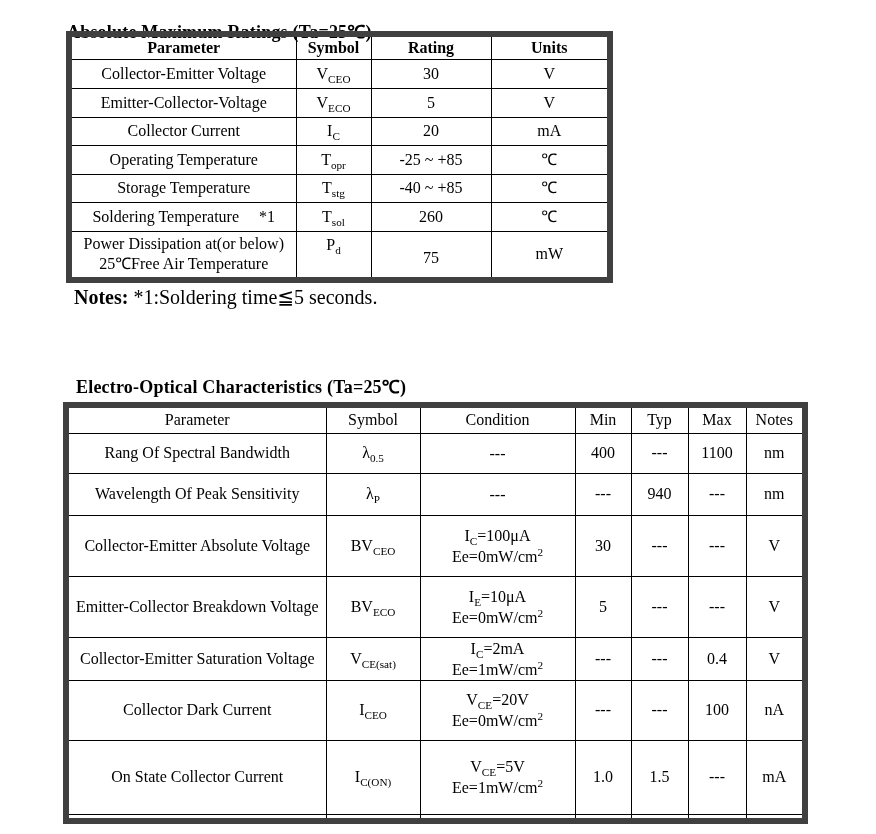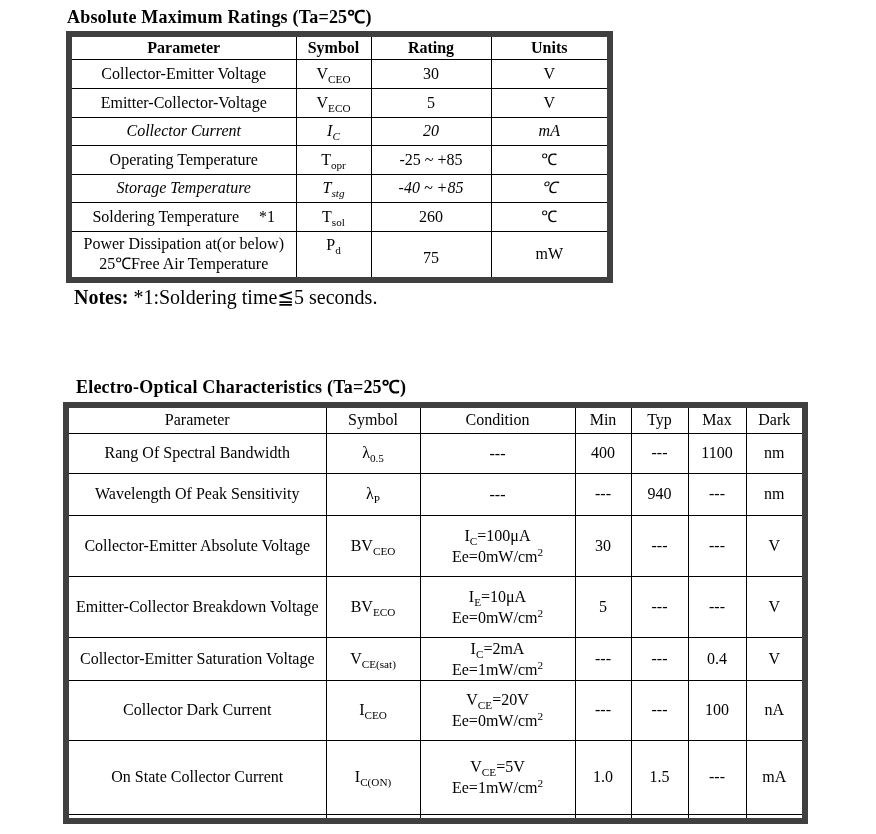--- a/index.html
+++ b/index.html
@@ -12,21 +12,21 @@
     overflow: hidden;
     font-family: "Liberation Serif", serif;
   }
   .sec-title {
     position: absolute;
     font-size: 18px;
     font-weight: bold;
     white-space: nowrap;
     letter-spacing: 0.2px;
   }
-  #title1 { left: 67px; top: 4px; }
+  #title1 { left: 67px; top: 19px; }
   #title2 { left: 76px; top: 374px; }
 
   table.ds {
     position: absolute;
     border-collapse: collapse;
     table-layout: fixed;
     border: 6px solid #404040;
   }
   #table1 { left: 66px; top: 31px; }
   #table2 { left: 63px; top: 402px; }
@@ -48,21 +48,21 @@
   td.cond { line-height: 21px; }
 
   .note-mark { margin-left: 20px; }
 
   sub { font-size: 70%; line-height: 0; }
   sup { font-size: 70%; line-height: 0; }
 
   
   #table1 tr.hdr  { height: 25px; }
   #table1 tr.r29  { height: 29px; }
-  #table1 tr.r28  { height: 28px; font-style: italic; }
+  #table1 tr.r28  { height: 28px; }
   #table1 tr.r55  { height: 49px; }
 
   
   #table2 tr.hdr  { height: 28px; }
   #table2 tr.r40  { height: 40px; }
   #table2 tr.r42  { height: 42px; }
   #table2 tr.r61  { height: 61px; }
   #table2 tr.r59  { height: 41px; }
   #table2 tr.r60  { height: 60px; }
   #table2 tr.r74  { height: 74px; }
@@ -164,21 +164,21 @@
         <col style="width:59px">
     </colgroup>
     <tbody>
         <tr class="hdr">
       <th>Parameter</th>
       <th>Symbol</th>
       <th>Condition</th>
       <th>Min</th>
       <th>Typ</th>
       <th>Max</th>
-      <th>Dark</th>
+      <th>Notes</th>
     </tr>
     <tr class="r40">
       <td class="p">Rang Of Spectral Bandwidth</td>
       <td>λ<sub>0.5</sub></td>
       <td class="cond">---</td>
       <td>400</td>
       <td>---</td>
       <td>1100</td>
       <td>nm</td>
     </tr>

